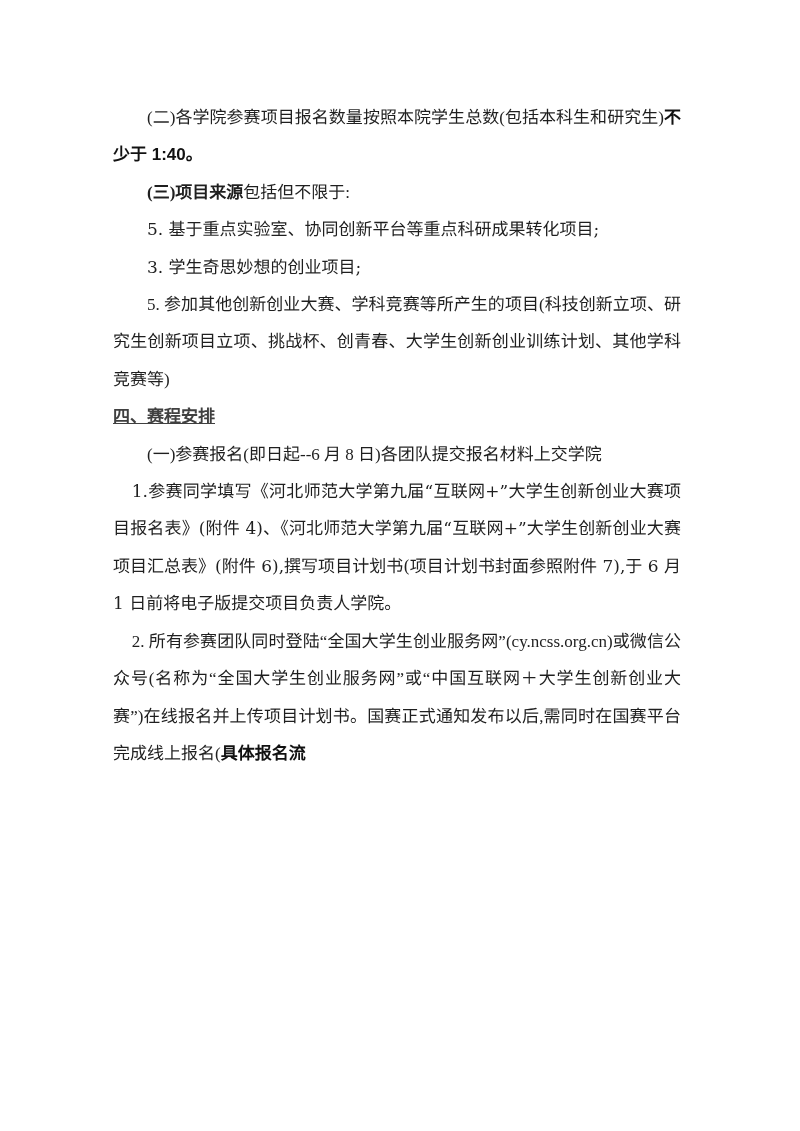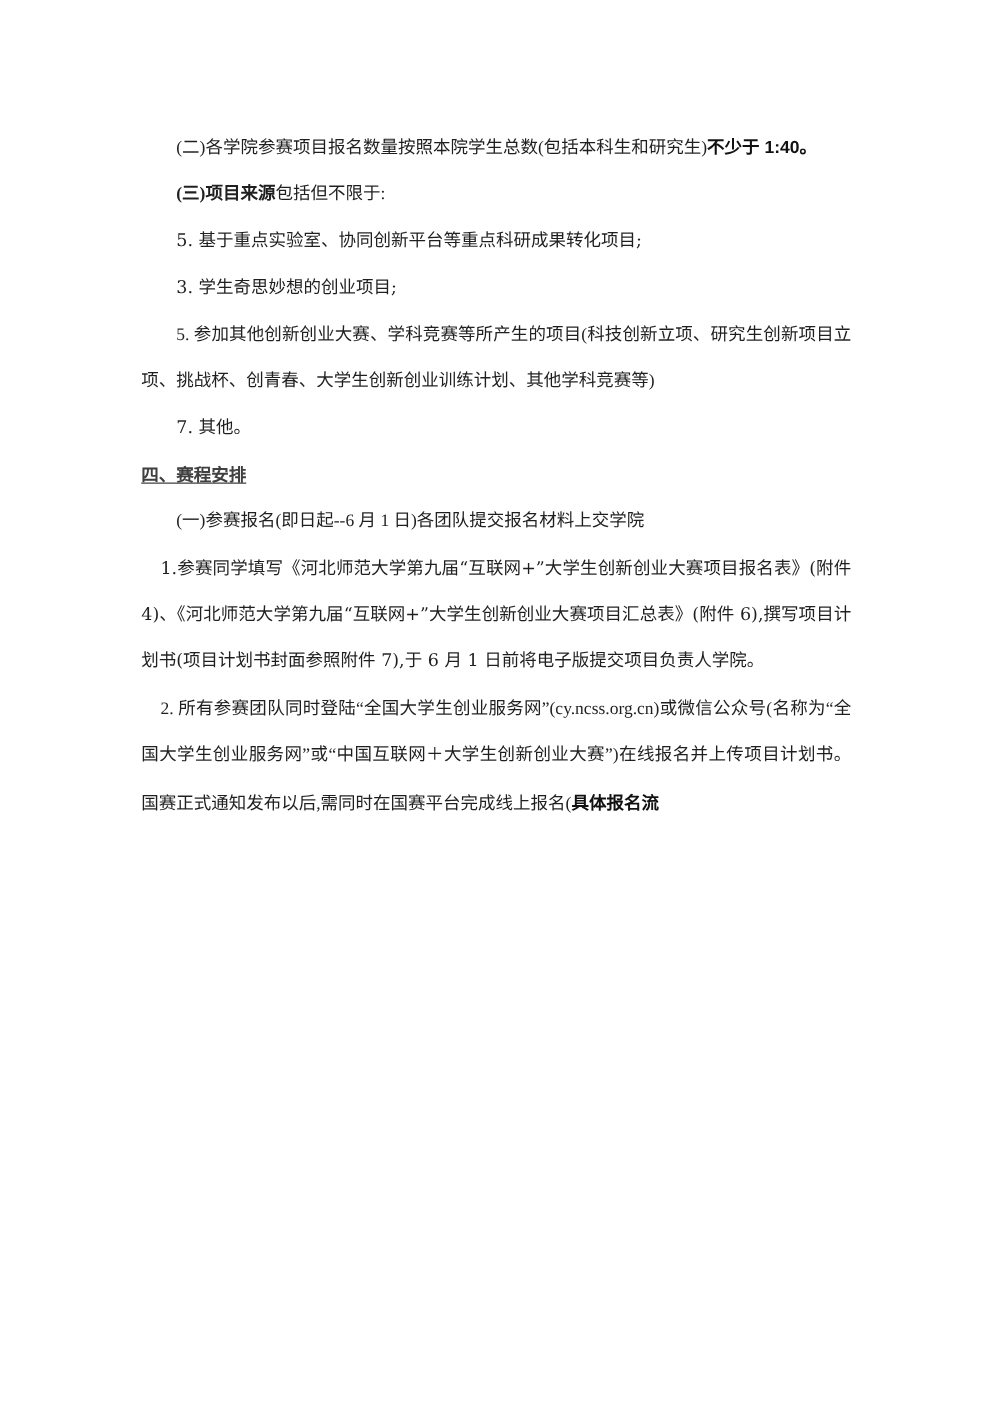--- a/index.html
+++ b/index.html
@@ -18,21 +18,21 @@
   }
   .content {
     position: absolute;
     left: 113px;
     top: 99px;
     width: 568px;
   }
   .content p {
     margin: 0;
     padding: 0;
-    font-size: 14px;
+    font-size: 17px;
     line-height: 37.4px;
     text-align: justify;
     word-break: break-word;
   }
   
   .kai  { font-family: "Liberation Serif", "DejaVu Serif", serif; }
   .song { font-family: "DejaVu Serif", "Liberation Serif", serif; }
   .bold-serif { font-weight: 700; }
   .bold-hei {
     font-family: "Liberation Sans", "DejaVu Sans", sans-serif;
@@ -54,24 +54,23 @@
 <div class="page">
   <div class="content">
 
     <p class="kai ind2"><span>(二)各学院参赛项目报名数量按照本院学生总数(包括本科生和研究生)</span><span class="bold-hei">不少于 1:40。</span></p>
 
     <p class="kai ind2"><span class="bold-serif">(三)项目来源</span><span>包括但不限于:</span></p>
 
     <p class="song ind2">5. 基于重点实验室、协同创新平台等重点科研成果转化项目;</p>
     <p class="song ind2">3. 学生奇思妙想的创业项目;</p>
     <p class="kai ind2">5. 参加其他创新创业大赛、学科竞赛等所产生的项目(科技创新立项、研究生创新项目立项、挑战杯、创青春、大学生创新创业训练计划、其他学科竞赛等)</p>
-    <p class="song ind2">7. 其他。</p>
 
     <p class="heading">四、赛程安排</p>
 
-    <p class="kai ind2">(一)参赛报名(即日起--6 月 1 日)各团队提交报名材料上交学院</p>
+    <p class="kai ind2">(一)参赛报名(即日起--6 月 8 日)各团队提交报名材料上交学院</p>
 
     <p class="song ind1">1.参赛同学填写《河北师范大学第九届“互联网+”大学生创新创业大赛项目报名表》(附件 4)、《河北师范大学第九届“互联网+”大学生创新创业大赛项目汇总表》(附件 6),撰写项目计划书(项目计划书封面参照附件 7),于 6 月 1 日前将电子版提交项目负责人学院。</p>
 
     <p class="kai ind1"><span>2. 所有参赛团队同时登陆“全国大学生创业服务网”(cy.ncss.org.cn)或微信公众号(名称为“全国大学生创业服务网”或“中国互联网＋大学生创新创业大赛”)在线报名并上传项目计划书。国赛正式通知发布以后,需同时在国赛平台完成线上报名(</span><span class="bold-hei">具体报名流</span></p>
 
   </div>
 </div>
 
 </body></html>

